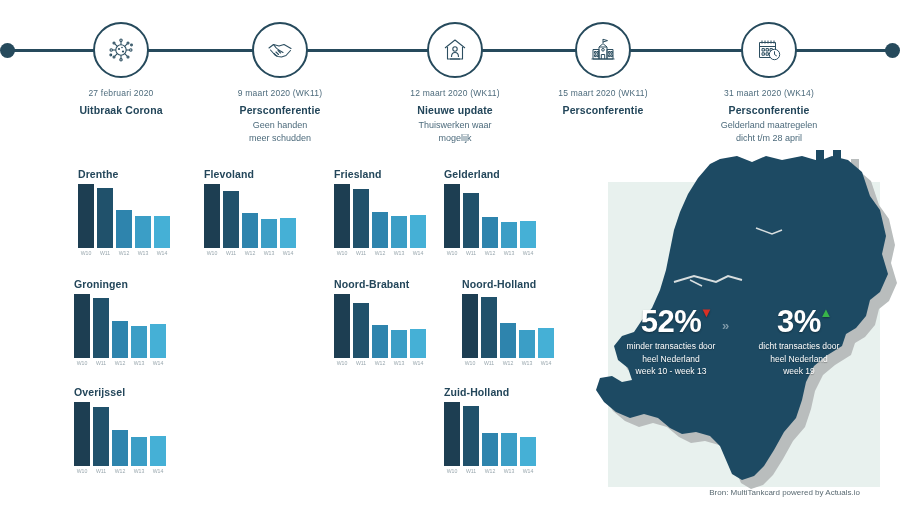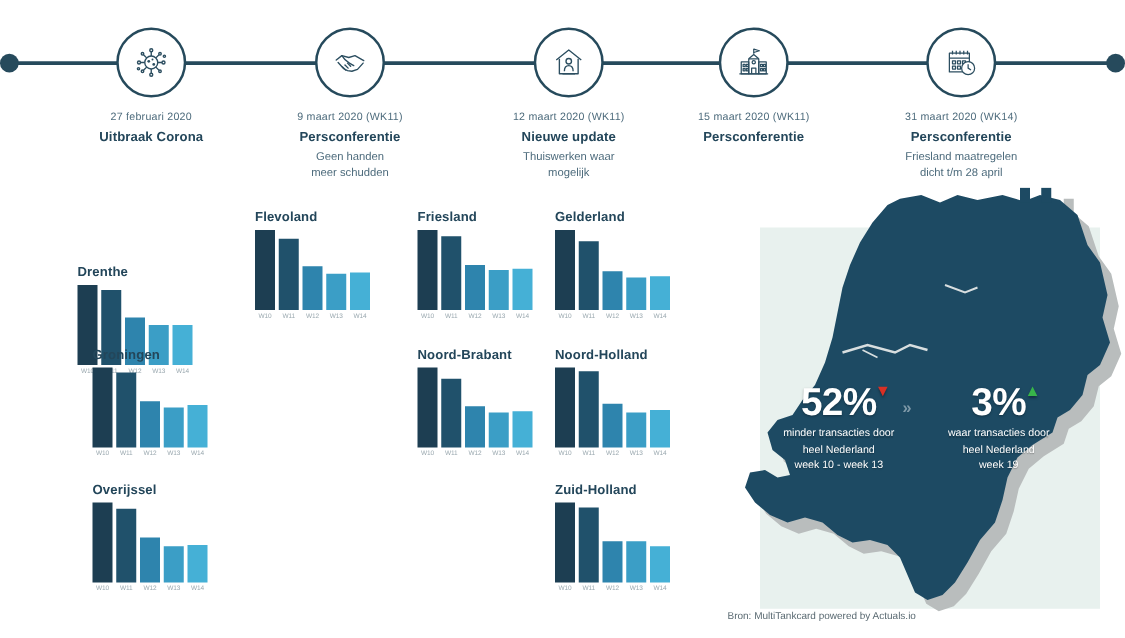--- a/index.html
+++ b/index.html
@@ -204,24 +204,24 @@
     position: absolute;
     left: 152px;
     top: 168px;
     color: #7e99a8;
     font-size: 13px;
     letter-spacing: -2px;
     font-weight: bold;
   }
   .source {
     position: absolute;
-    left: 12px;
+    left: 0;
     top: 338px;
     width: 290px;
-    text-align: left;
+    text-align: right;
     font-size: 8px;
     color: #5a6a72;
   }
 </style>
 </head>
 <body>
 
 <div id="root">
 
   <div class="timeline">
@@ -348,28 +348,28 @@
             <rect x="8" y="17.8" width="2.4" height="2.4"></rect>
             <rect x="12" y="17.8" width="2.4" height="2.4"></rect>
             <circle cx="20.5" cy="19.5" r="5.2" fill="#ffffff"></circle>
             <path d="M20.5 16.3 L20.5 19.5 L22.8 21"></path>
           </g>
         </svg>
       </div>
       <div class="tl-date">31 maart 2020 (WK14)</div>
       <div class="tl-title">Persconferentie</div>
       <div class="tl-sub">
-        <div>Friesland maatregelen</div>
+        <div>Gelderland maatregelen</div>
         <div>dicht t/m 28 april</div>
       </div>
     </div>
   </div>
 
   <div class="charts" id="charts">
-      <div class="chart" style="left: 48px; top: 0px; margin-top: 44px;">
+      <div class="chart" style="left: 64px; top: 0px;">
         <div class="chart-title">Drenthe</div>
         <div class="bars">
           <div class="bar-col">
             <div class="bar" style="height: 64px; background: rgb(29, 62, 82);"></div>
           </div>
           <div class="bar-col">
             <div class="bar" style="height: 60px; background: rgb(32, 81, 107);"></div>
           </div>
           <div class="bar-col">
             <div class="bar" style="height: 38px; background: rgb(46, 132, 173);"></div>
@@ -517,21 +517,21 @@
           </div>
         </div>
         <div class="labels">
           <div class="lbl">W10</div>
           <div class="lbl">W11</div>
           <div class="lbl">W12</div>
           <div class="lbl">W13</div>
           <div class="lbl">W14</div>
         </div>
       </div>
-      <div class="chart" style="left: 430px; top: 110px;">
+      <div class="chart" style="left: 448px; top: 110px;">
         <div class="chart-title">Noord-Holland</div>
         <div class="bars">
           <div class="bar-col">
             <div class="bar" style="height: 64px; background: rgb(29, 62, 82);"></div>
           </div>
           <div class="bar-col">
             <div class="bar" style="height: 61px; background: rgb(32, 81, 107);"></div>
           </div>
           <div class="bar-col">
             <div class="bar" style="height: 35px; background: rgb(46, 132, 173);"></div>
@@ -655,21 +655,21 @@
           <div>heel Nederland</div>
           <div>week 10 - week 13</div>
         </div>
       </div>
       <div class="callout">
         <div class="big">
           <span>3%</span>
           <span class="trend up">▲</span>
         </div>
         <div class="co-sub">
-          <div>waar transacties door</div>
+          <div>dicht transacties door</div>
           <div>heel Nederland</div>
           <div>week 19</div>
         </div>
       </div>
     </div>
     <div class="chev">»</div>
 
     <div class="source">Bron: MultiTankcard powered by Actuals.io</div>
   </div>
 

